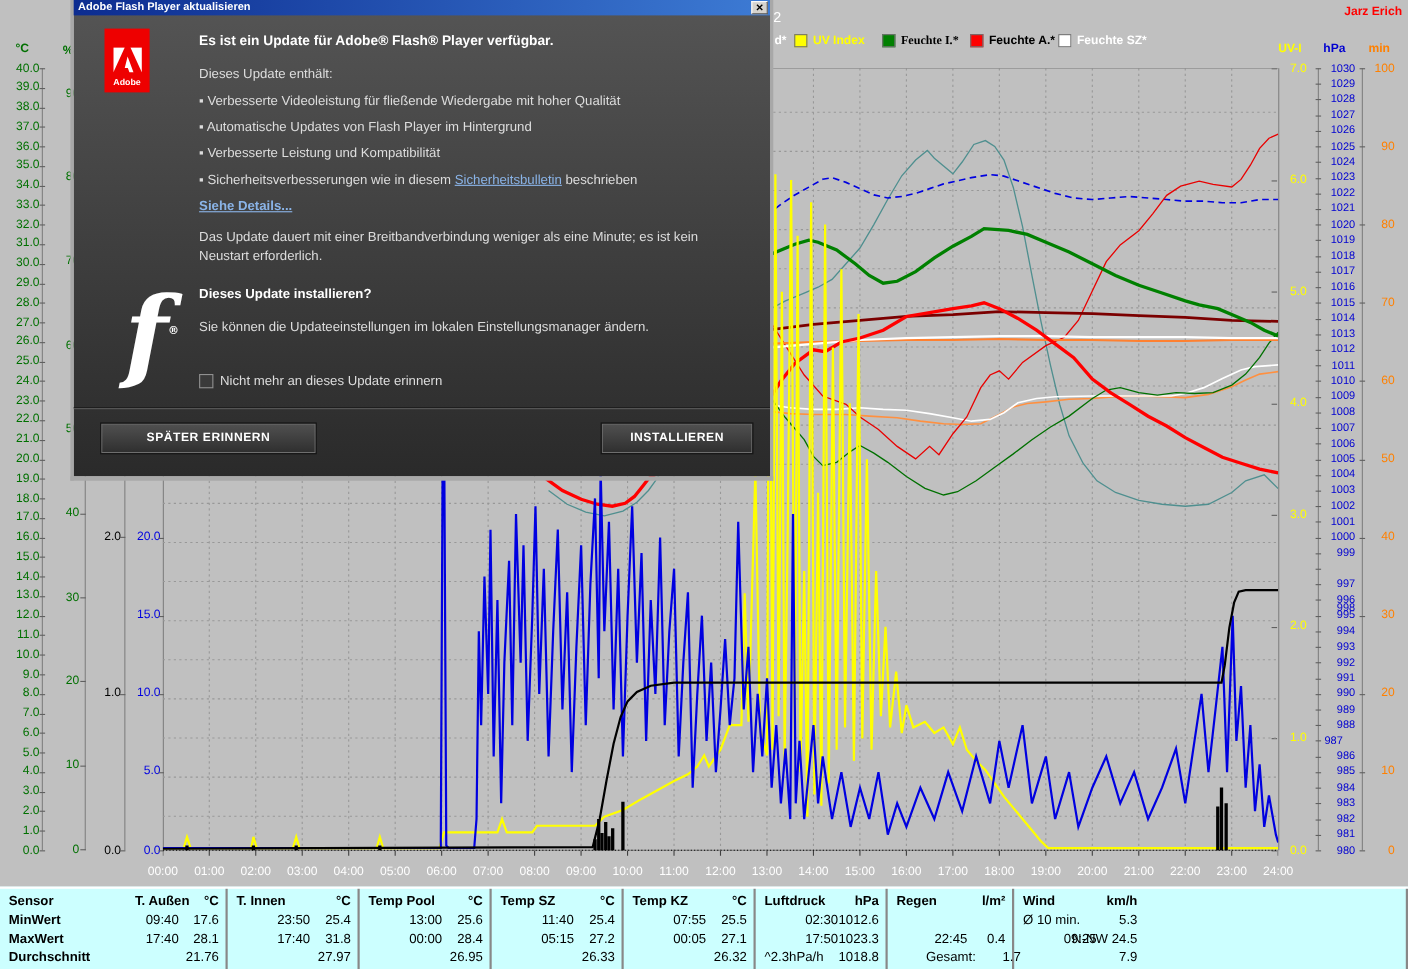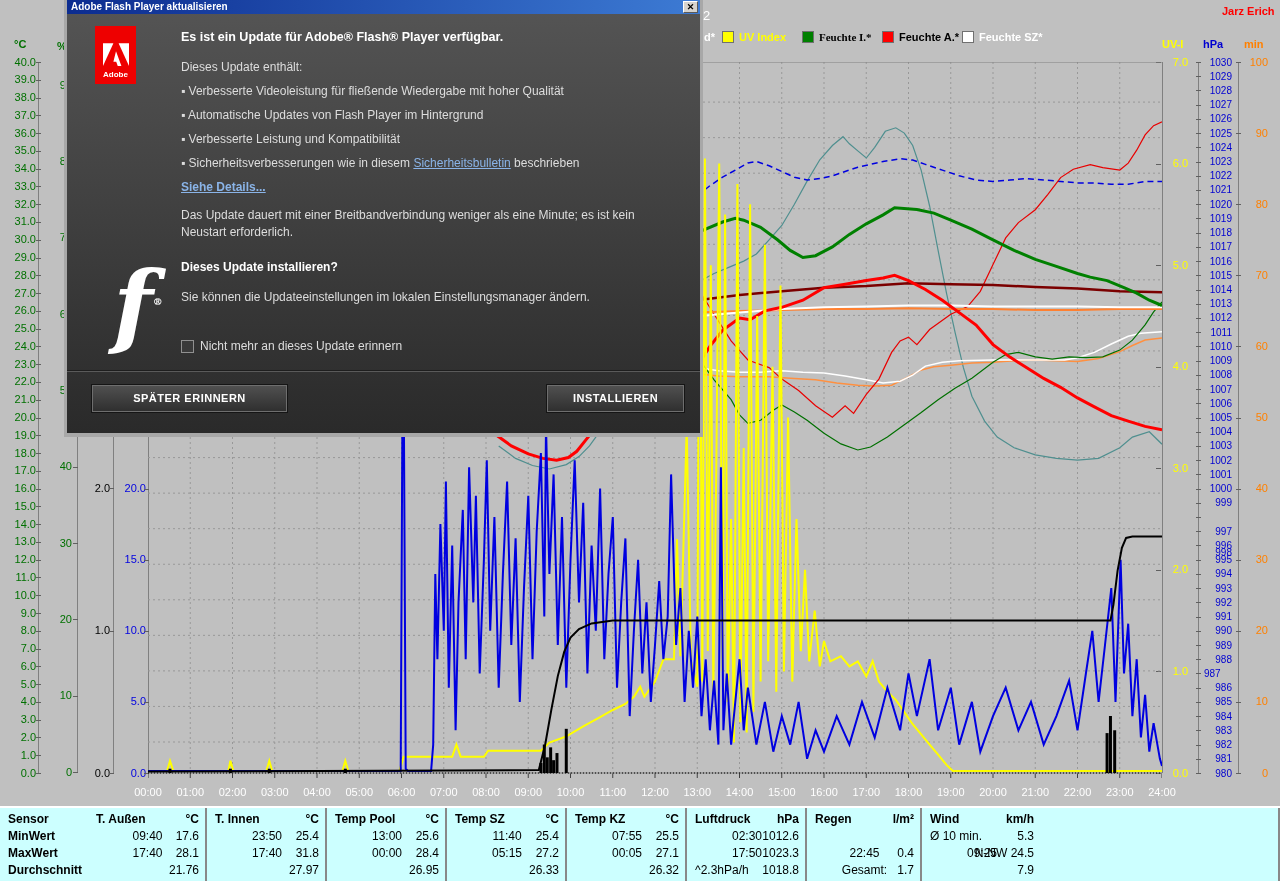--- a/index.html
+++ b/index.html
@@ -489,21 +489,21 @@
       <div class="time-label" style="left: 1097.75px;">23:00</div>
       <div class="time-label" style="left: 1140px;">24:00</div>
     </div>
 
   <div id="bottom-table">
       <div class="tcell tbold" style="left: 8px; top: 3px; width: 78px; text-align: left;">Sensor</div>
       <div class="tcell tbold" style="left: 8px; top: 20px; width: 78px; text-align: left;">MinWert</div>
       <div class="tcell tbold" style="left: 8px; top: 37px; width: 78px; text-align: left;">MaxWert</div>
       <div class="tcell tbold" style="left: 8px; top: 54px; width: 78px; text-align: left;">Durchschnitt</div>
       <div class="tcol" style="left: 88px; width: 119px;">
-        <div class="tcell tbold" style="left: 8px; top: 3px; width: 103px; text-align: left;">T. Außen</div>
+        <div class="tcell tbold" style="left: 8px; top: 3px; width: 103px; text-align: center;">T. Außen</div>
         <div class="tcell tbold" style="left: 8px; top: 3px; width: 103px; text-align: right;">°C</div>
         <div class="tcell" style="left: 8px; top: 20px; width: 103px; text-align: center;">09:40</div>
         <div class="tcell" style="left: 8px; top: 20px; width: 103px; text-align: right;">17.6</div>
         <div class="tcell" style="left: 8px; top: 37px; width: 103px; text-align: center;">17:40</div>
         <div class="tcell" style="left: 8px; top: 37px; width: 103px; text-align: right;">28.1</div>
         <div class="tcell" style="left: 8px; top: 54px; width: 103px; text-align: left;"></div>
         <div class="tcell" style="left: 8px; top: 54px; width: 103px; text-align: right;">21.76</div>
       </div>
       <div class="tcol" style="left: 207px; width: 120px;">
         <div class="tcell tbold" style="left: 8px; top: 3px; width: 104px; text-align: left;">T. Innen</div>
@@ -556,21 +556,21 @@
         <div class="tcell" style="left: 8px; top: 54px; width: 104px; text-align: right;">1018.8</div>
       </div>
       <div class="tcol" style="left: 807px; width: 115px;">
         <div class="tcell tbold" style="left: 8px; top: 3px; width: 99px; text-align: left;">Regen</div>
         <div class="tcell tbold" style="left: 8px; top: 3px; width: 99px; text-align: right;">l/m²</div>
         <div class="tcell" style="left: 8px; top: 20px; width: 99px; text-align: left;"></div>
         <div class="tcell" style="left: 8px; top: 20px; width: 99px; text-align: right;"></div>
         <div class="tcell" style="left: 8px; top: 37px; width: 99px; text-align: center;">22:45</div>
         <div class="tcell" style="left: 8px; top: 37px; width: 99px; text-align: right;">0.4</div>
         <div class="tcell" style="left: 8px; top: 54px; width: 99px; text-align: center;">Gesamt:</div>
-        <div class="tcell" style="left: 8px; top: 54px; width: 99px; text-align: right;">1.7</div>
+        <div class="tcell" style="left: 22px; top: 54px; width: 99px; text-align: right;">1.7</div>
       </div>
       <div class="tcol" style="left: 922px; width: 358px;">
         <div class="tcell tbold" style="left: 8px; top: 3px; width: 104px; text-align: left;">Wind</div>
         <div class="tcell tbold" style="left: 8px; top: 3px; width: 104px; text-align: right;">km/h</div>
         <div class="tcell" style="left: 8px; top: 20px; width: 104px; text-align: left;">Ø 10 min.</div>
         <div class="tcell" style="left: 8px; top: 20px; width: 104px; text-align: right;">5.3</div>
         <div class="tcell" style="left: 8px; top: 37px; width: 104px; text-align: center;">09:25</div>
         <div class="tcell" style="left: 8px; top: 37px; width: 104px; text-align: right;">N-NW 24.5</div>
         <div class="tcell" style="left: 8px; top: 54px; width: 104px; text-align: left;"></div>
         <div class="tcell" style="left: 8px; top: 54px; width: 104px; text-align: right;">7.9</div>

